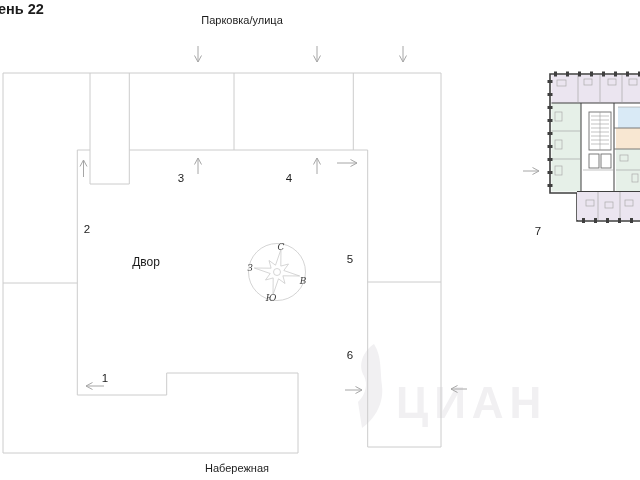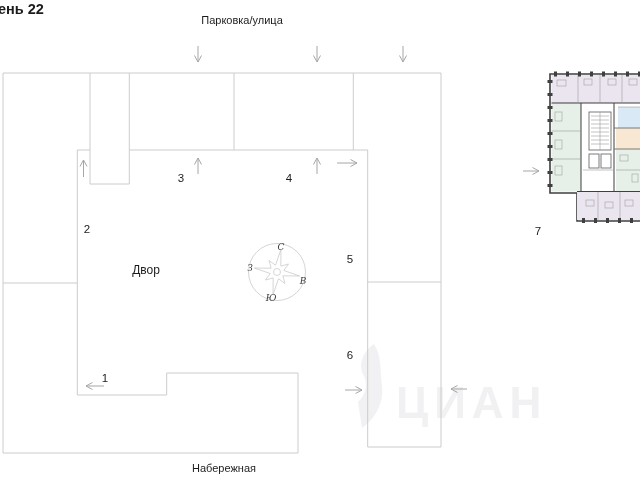--- a/index.html
+++ b/index.html
@@ -136,23 +136,23 @@
         <rect class="furn" x="605" y="202" width="8" height="6"></rect>
         <rect class="furn" x="625" y="200" width="8" height="6"></rect>
       </g>
     </g>
   </svg>
 
   <div id="floor-title">ень 22</div>
 
   <div class="lbl street" style="left:242px;top:20px">Парковка/улица</div>
 
-  <div class="lbl" id="courtyard-label" style="left:146px;top:270px">Двор</div>
+  <div class="lbl" id="courtyard-label" style="left:146px;top:262px">Двор</div>
 
-  <div class="lbl street" style="left:224px;top:468px">Набережная</div>
+  <div class="lbl street" style="left:237px;top:468px">Набережная</div>
 
   <div class="lbl num" style="left:105px;top:378px">1</div>
   <div class="lbl num" style="left:87px;top:229px">2</div>
   <div class="lbl num" style="left:181px;top:178px">3</div>
   <div class="lbl num" style="left:289px;top:178px">4</div>
   <div class="lbl num" style="left:350px;top:259px">5</div>
   <div class="lbl num" style="left:350px;top:355px">6</div>
   <div class="lbl num" style="left:538px;top:231px">7</div>
 </div>
 

